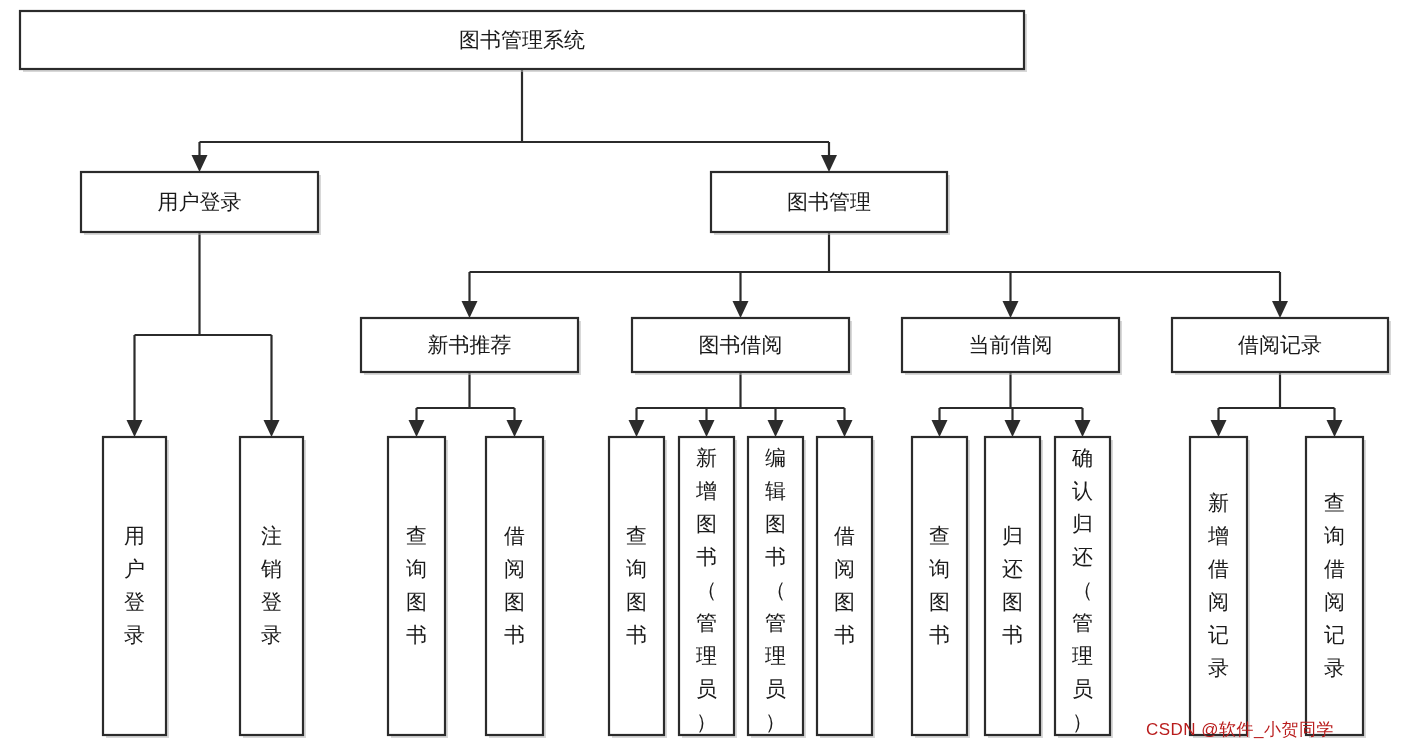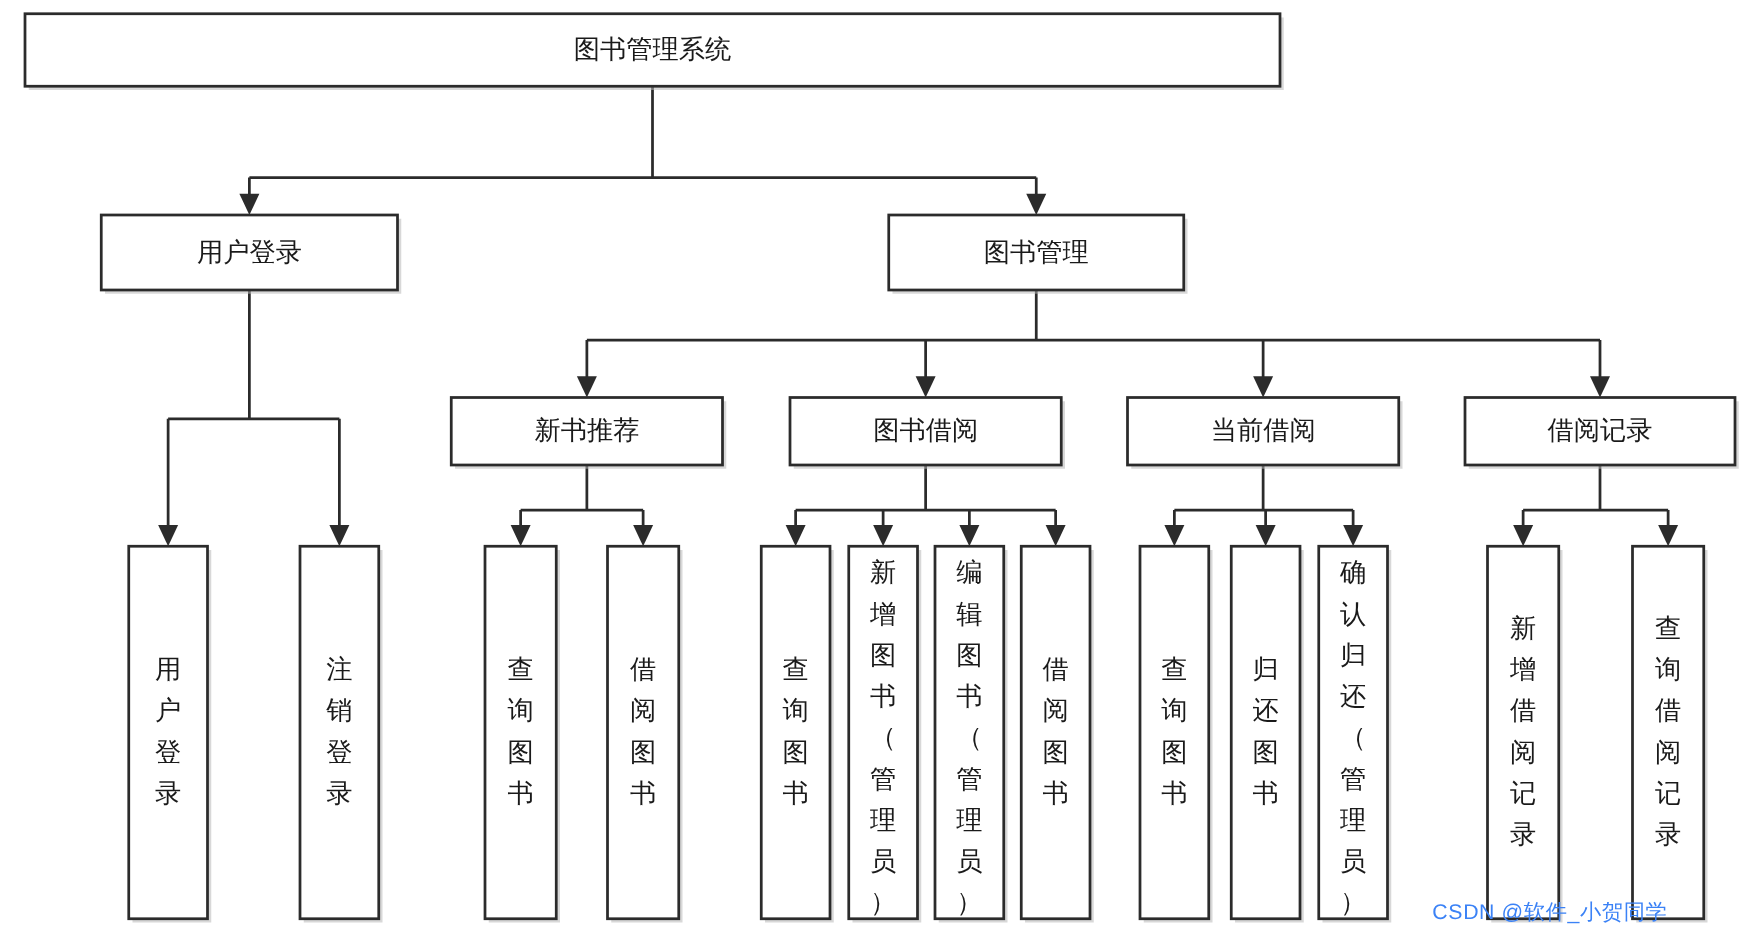--- a/index.html
+++ b/index.html
@@ -62,21 +62,21 @@
     text-anchor: middle;
     dominant-baseline: middle;
     white-space: pre;
   }
   .watermark-text {
     position: absolute;
     right: 10px;
     bottom: 6px;
     font-family: "Liberation Sans", "DejaVu Sans", sans-serif;
     font-size: 17px;
-    color: #3b82f6;
+    color: #b91c1c;
     letter-spacing: 0.5px;
     user-select: none;
     white-space: nowrap;
   }
 </style>
 </head>
 <body>
 
 <div id="diagram-root">
 

